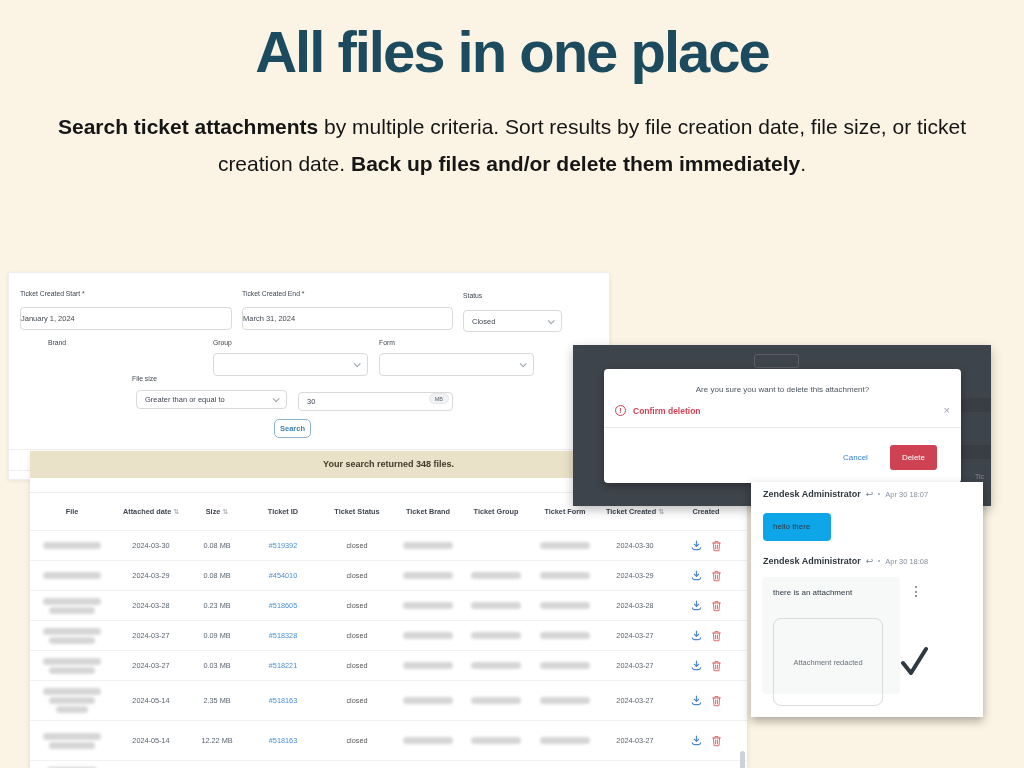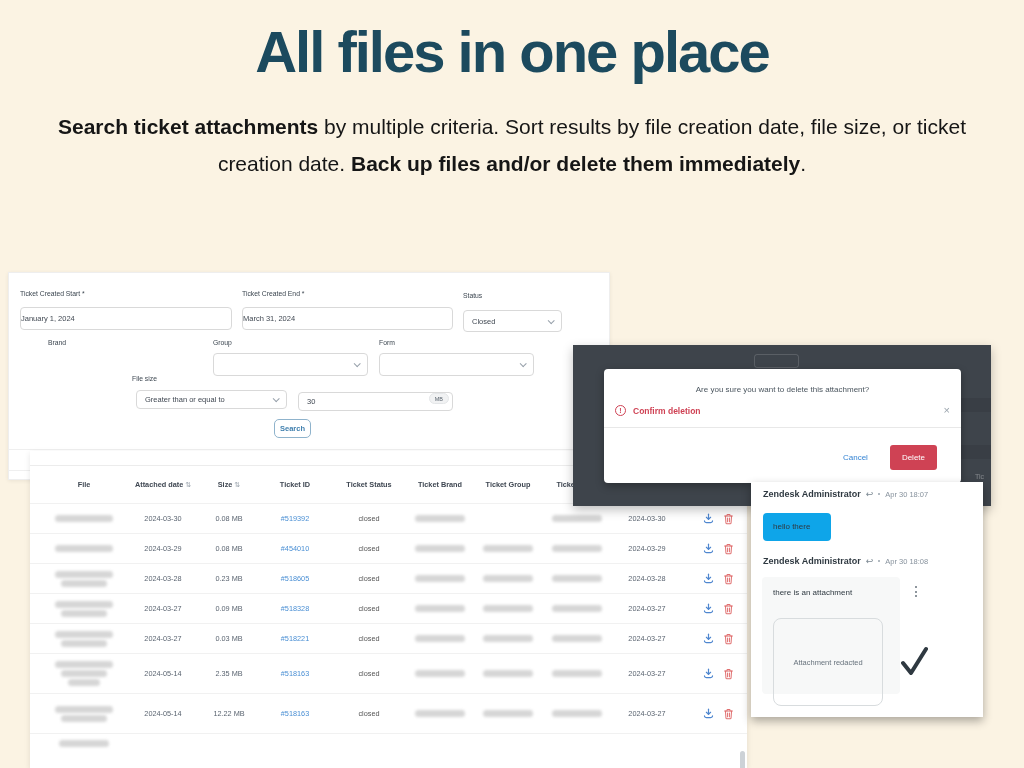--- a/index.html
+++ b/index.html
@@ -28,21 +28,21 @@
   .chev { width:5px; height:5px; border-right:1.2px solid #98a1ab; border-bottom:1.2px solid #98a1ab; transform:rotate(45deg) translateY(-1px); flex:none; }
   .sizebox { position:absolute; }
   .sizebox input { width:100%; height:100%; border:1px solid #d9d9d9; border-radius:4px; font-size:7.5px; color:#404852; padding-left:8px; font-family:"Liberation Sans",sans-serif; }
   .pill { position:absolute; right:4px; top:3px; background:#f1f2f3; border:1px solid #e4e6e8; border-radius:8px; font-size:5.5px; color:#5a646e; padding:1.5px 5px; }
   #search-btn { position:absolute; left:265px; top:146px; width:37px; height:19px; background:#fff; border:1px solid #8fb3cc; border-radius:5px; color:#3f7fae; font-size:7.5px; display:flex; align-items:center; justify-content:center; cursor:pointer;font-weight:bold; }
   .faintline { position:absolute; left:0; width:100%; height:1px; background:#efefef; }
 
   
   #banner { height:27px; background:var(--banner-bg,#eae2c8); font-size:9px; font-weight:700; color:#403a28; text-align:center; line-height:27px; }
   #results-area { margin-top:14px; border-top:1px solid #ececec; }
-  .tgrid { display:grid; grid-template-columns:84px 74px 58px 74px 74px 68px 68px 70px 70px 72px; padding-left:12px; align-items:center; text-align:center; }
+  .tgrid { display:grid; grid-template-columns:84px 74px 58px 74px 74px 68px 68px 70px 70px 72px; padding-left:0; align-items:center; text-align:center; }
   #t-head { height:37px; font-size:7.3px; font-weight:700; color:#3f4752; }
   .th-cell { white-space:nowrap; }
   .sort { font-family:"DejaVu Sans",sans-serif; font-size:7px; color:#98a1ab; margin-left:2px; font-weight:400; }
   .t-row { height:30px; border-top:1px solid #f1f1f1; font-size:7.3px; color:#5b6571; }
   .t-row.tall { height:40px; }
   .t-row.partial { height:20px; }
   .blob { display:block; margin:2px auto; height:7px; border-radius:3.5px; background:#d6d6d6; filter:blur(1.6px); }
   .tid { color:var(--ticket-link,#4a8fd4); cursor:pointer; }
   .tstatus { color:#555; }
   .acts { display:flex; align-items:center; justify-content:center; gap:9px; }
@@ -122,20 +122,21 @@
       <input readonly="" value="30" style="">
       <span class="pill">MB</span>
     </div>
     <div id="search-btn">Search</div>
 
     <div class="faintline" style="top:176px;"></div>
     <div class="faintline" style="top:197px;"></div>
   </div>
 
   <div class="card" id="table-card">
+    <div id="banner">Your search returned 348 files.</div>
     <div id="results-area">
       <div class="tgrid" id="t-head">
           <div class="th-cell"><span>File</span></div>
           <div class="th-cell"><span>Attached date</span><span class="sort">⇅</span></div>
           <div class="th-cell"><span>Size</span><span class="sort">⇅</span></div>
           <div class="th-cell"><span>Ticket ID</span></div>
           <div class="th-cell"><span>Ticket Status</span></div>
           <div class="th-cell"><span>Ticket Brand</span></div>
           <div class="th-cell"><span>Ticket Group</span></div>
           <div class="th-cell"><span>Ticket Form</span></div>

